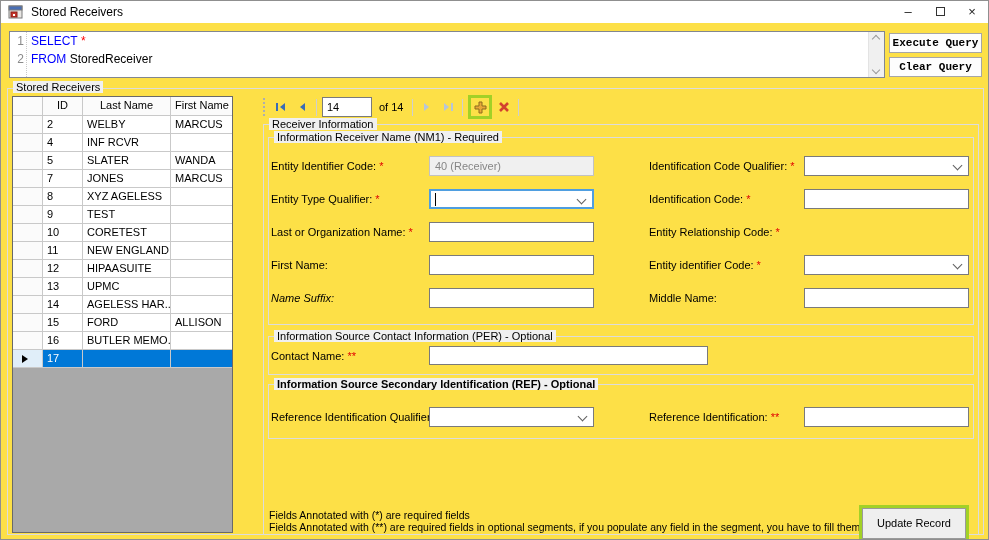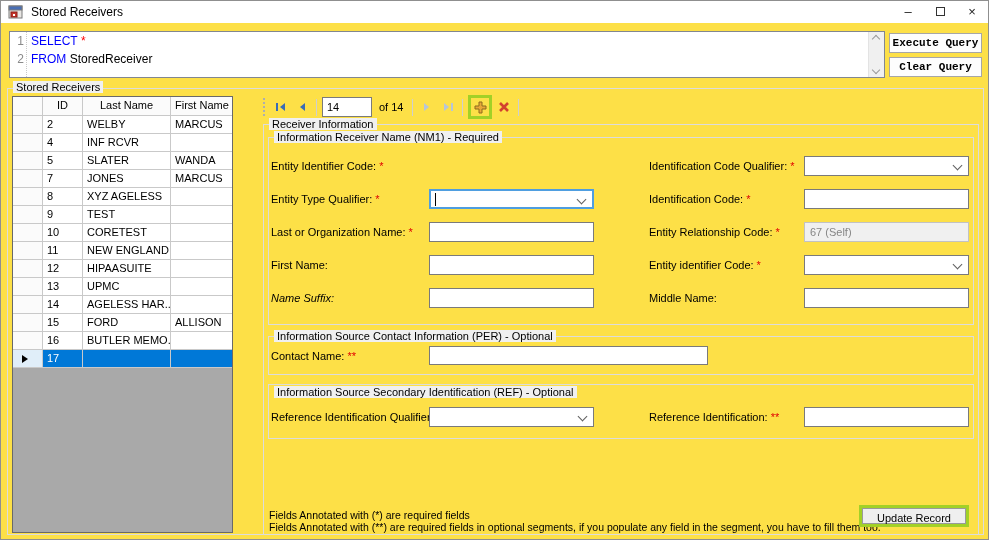--- a/index.html
+++ b/index.html
@@ -60,21 +60,21 @@
   .tb.dis{ background:#f0f0f0; border-color:#c2c2c2; color:#868686; line-height:18px; padding:0 5px; }
   .combo{ position:absolute; width:165px; height:20px; background:#fff; border:1px solid #7a7a7a; }
   .combo .cchev{ position:absolute; right:7px; top:5px; width:7px; height:7px;
                  border-right:1.4px solid #5f5f5f; border-bottom:1.4px solid #5f5f5f; transform:rotate(45deg); }
   .combo.focused{ border:2px solid #4f9ee0; }
   .caret{ position:absolute; left:4px; top:2px; width:1px; height:13px; background:#000; }
   .wide{ width:279px; height:19px; }
   
   .note{ position:absolute; left:268px; font-size:10.5px; line-height:12px; white-space:nowrap; }
   .update-wrap{ position:absolute; left:858px; top:504px; }
-  .update-btn{ width:104px; height:16px; background:#efefef; border:1px solid #9a9a9a;
+  .update-btn{ width:104px; height:31px; background:#efefef; border:1px solid #9a9a9a;
                font-family:inherit; font-size:11px; text-align:center; line-height:19px; }
 </style>
 </head>
 <body>
 
 <div class="window">
 
   <div class="titlebar">
     <svg class="app-icon" viewBox="0 0 16 16">
       <rect x="1" y="2" width="13" height="12" fill="#e8e6e3" stroke="#7b7b7b"></rect>
@@ -255,20 +255,21 @@
     <span class="tsep"></span>
   </div>
 
   <span class="glabel" style="left:268px; top:117px;">Receiver Information</span>
   <div class="gbox" style="left:262px; top:123px; width:716px; height:411px;"></div>
 
   <span class="glabel" style="left:273px; top:130px;">Information Receiver Name (NM1) - Required</span>
   <div class="gbox" style="left:267px; top:136px; width:706px; height:188px;"></div>
 
   <span class="lbl" style="left:270px; top:159px;"><span>Entity Identifier Code:</span><span class="star">*</span></span>
+  <div class="tb dis" style="left:428px; top:155px;">40 (Receiver)</div>
 
   <span class="lbl" style="left:270px; top:192px;"><span>Entity Type Qualifier:</span><span class="star">*</span></span>
   <div class="combo focused" style="left:428px; top:188px;">
       <span class="caret"></span>
       <span class="cchev"></span>
     </div>
 
   <span class="lbl" style="left:270px; top:225px;"><span>Last or Organization Name:</span><span class="star">*</span></span>
   <div class="tb" style="left:428px; top:221px;"></div>
 
@@ -280,36 +281,35 @@
 
   <span class="lbl" style="left:648px; top:159px;"><span>Identification Code Qualifier:</span><span class="star">*</span></span>
   <div class="combo" style="left:803px; top:155px;">
       <span class="cchev"></span>
     </div>
 
   <span class="lbl" style="left:648px; top:192px;"><span>Identification Code:</span><span class="star">*</span></span>
   <div class="tb" style="left:803px; top:188px;"></div>
 
   <span class="lbl" style="left:648px; top:225px;"><span>Entity Relationship Code:</span><span class="star">*</span></span>
-  <div class="tb dis" style="left:803px; top:221px;">67 (Self)</div>
 
   <span class="lbl" style="left:648px; top:258px;"><span>Entity identifier Code:</span><span class="star">*</span></span>
   <div class="combo" style="left:803px; top:254px;">
       <span class="cchev"></span>
     </div>
 
   <span class="lbl" style="left:648px; top:291px;"><span>Middle Name:</span></span>
   <div class="tb" style="left:803px; top:287px;"></div>
 
   <span class="glabel" style="left:273px; top:329px;">Information Source Contact Information (PER) - Optional</span>
   <div class="gbox" style="left:267px; top:335px; width:706px; height:39px;"></div>
   <span class="lbl" style="left:270px; top:349px;"><span>Contact Name:</span><span class="star">**</span></span>
   <div class="tb wide" style="left:428px; top:345px;"></div>
 
-  <span class="glabel" style="left:273px; top:385px;">Information Source Secondary Identification (REF) - Optional</span>
+  <span class="glabel" style="left:273px; top:377px;font-weight:bold;">Information Source Secondary Identification (REF) - Optional</span>
   <div class="gbox" style="left:267px; top:383px; width:706px; height:55px;"></div>
   <span class="lbl" style="left:270px; top:410px;"><span>Reference Identification Qualifier:</span><span class="star">**</span></span>
   <div class="combo" style="left:428px; top:406px;">
       <span class="cchev"></span>
     </div>
   <span class="lbl" style="left:648px; top:410px;"><span>Reference Identification:</span><span class="star">**</span></span>
   <div class="tb" style="left:803px; top:406px;"></div>
 
   <div class="note" style="top:508px;">Fields Annotated with (*) are required fields</div>
   <div class="note" style="top:520px;">Fields Annotated with (**) are required fields in optional segments, if you populate any field in the segment, you have to fill them too.</div>

